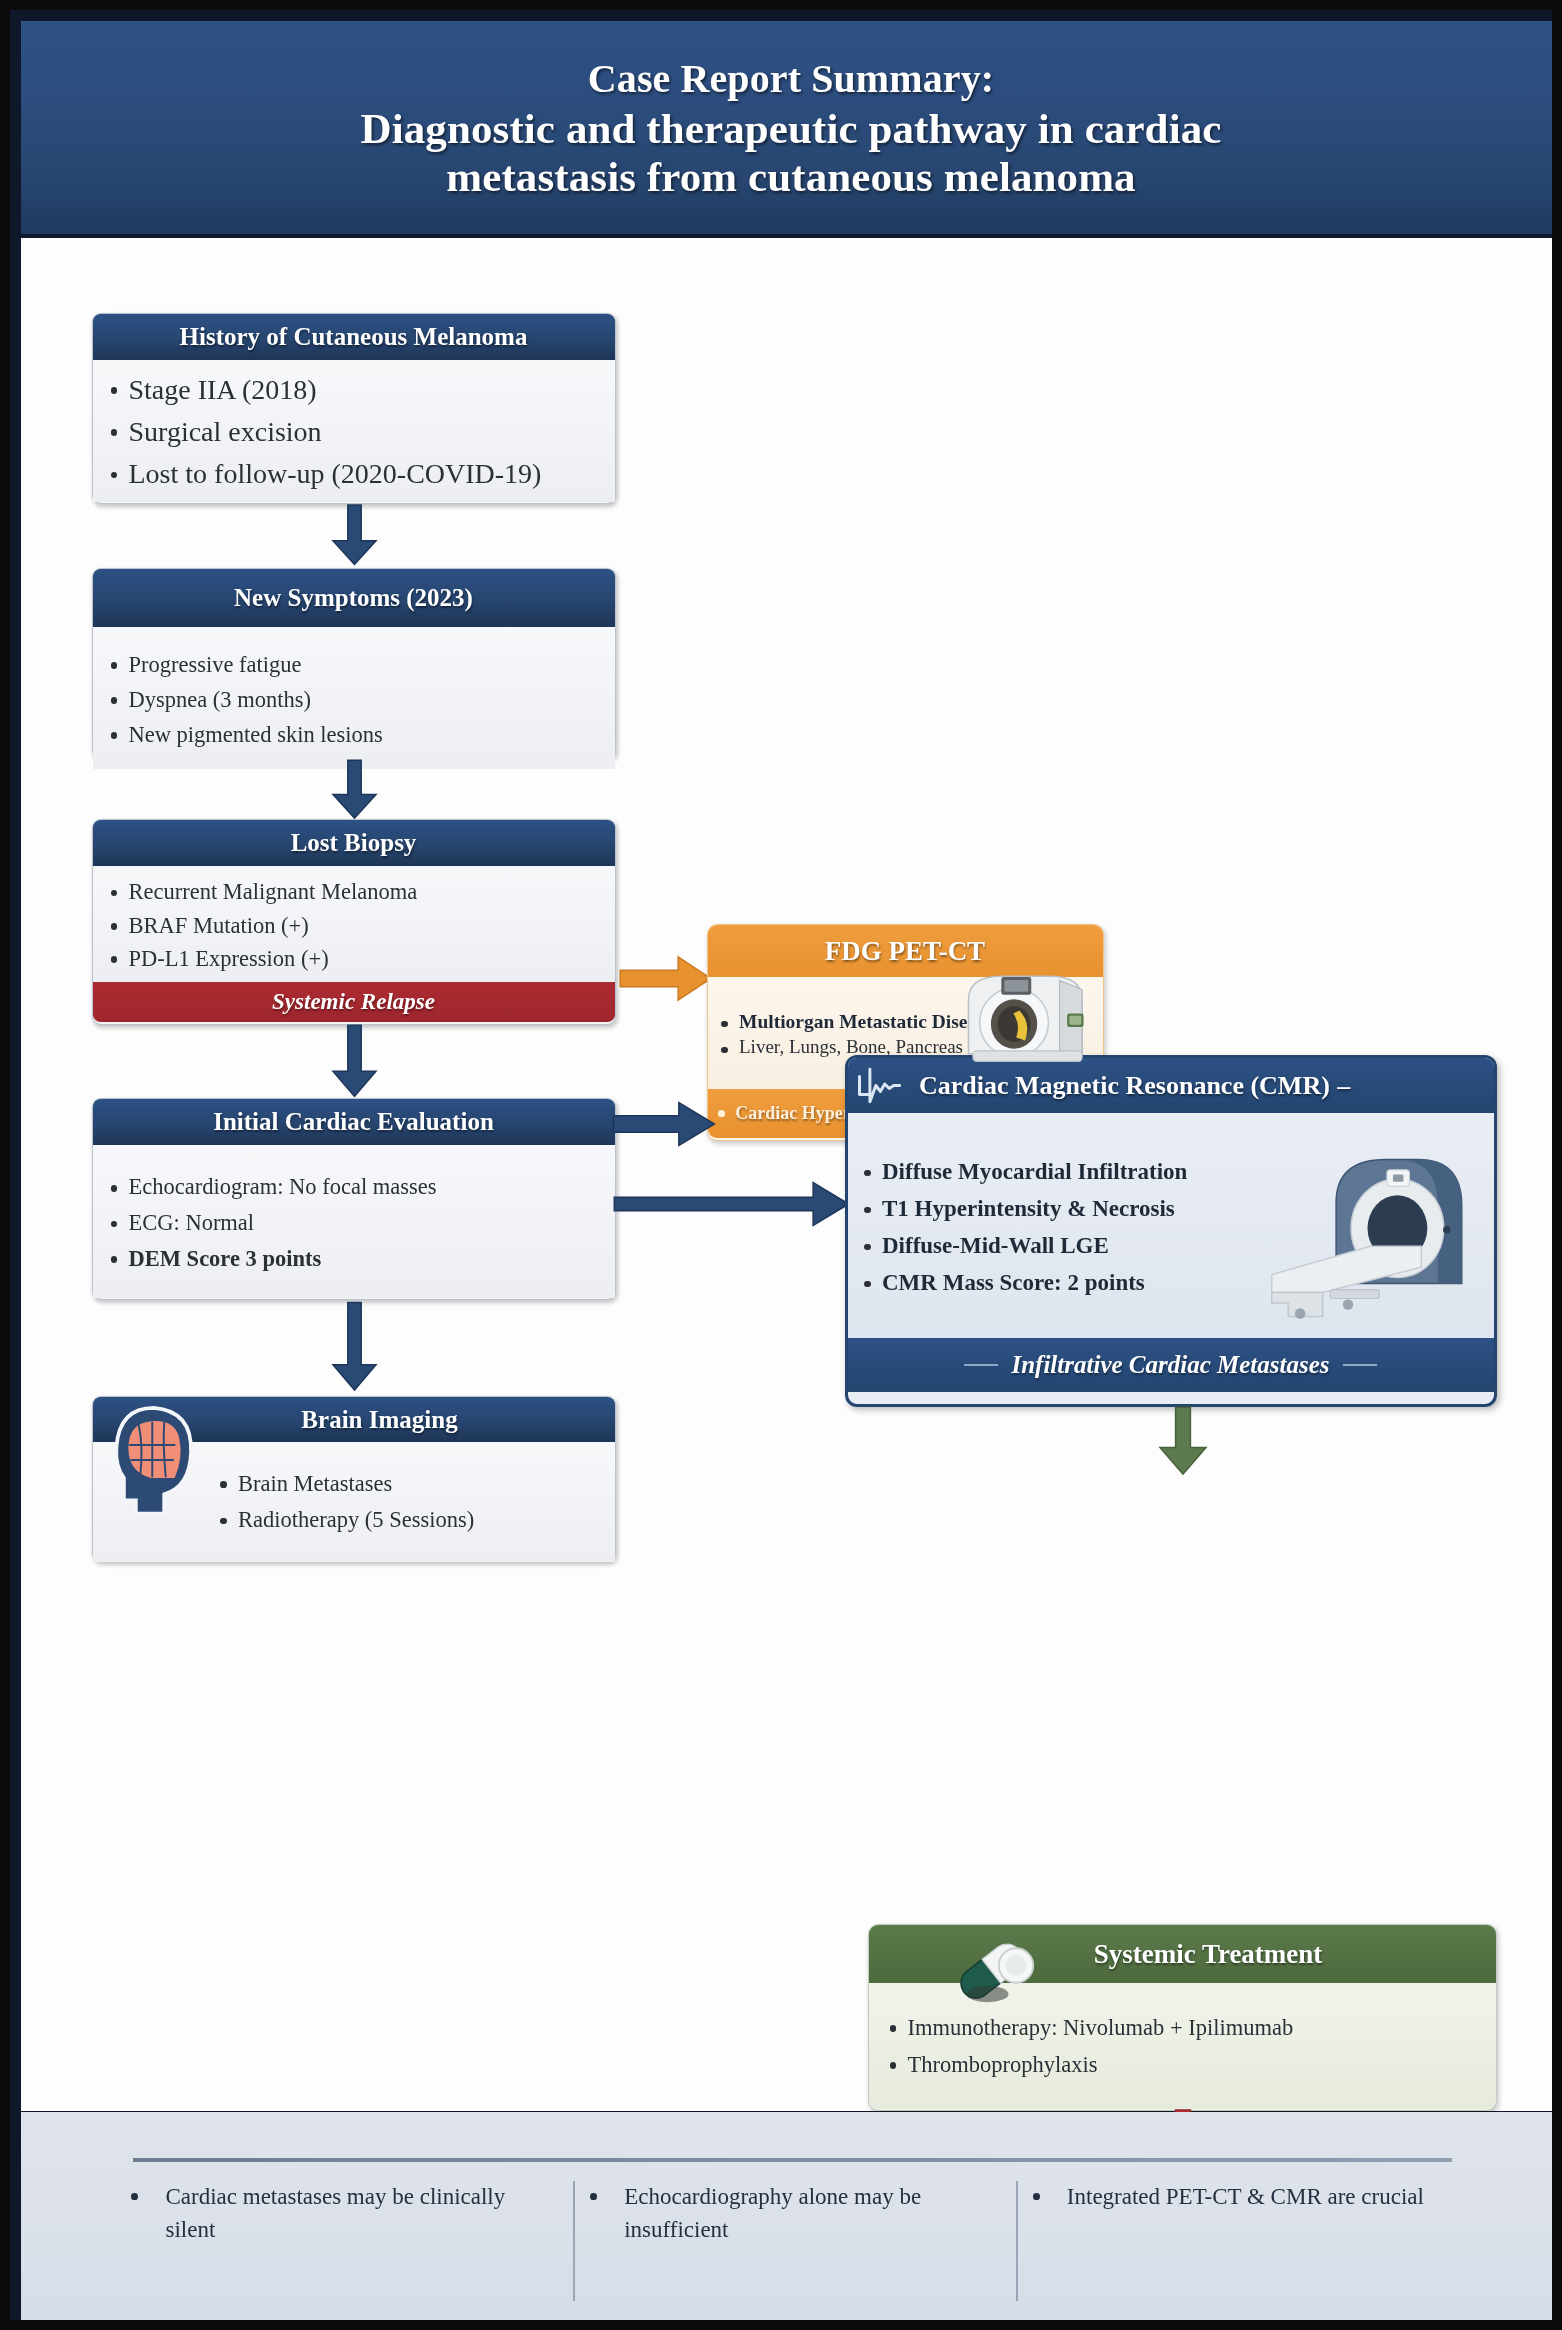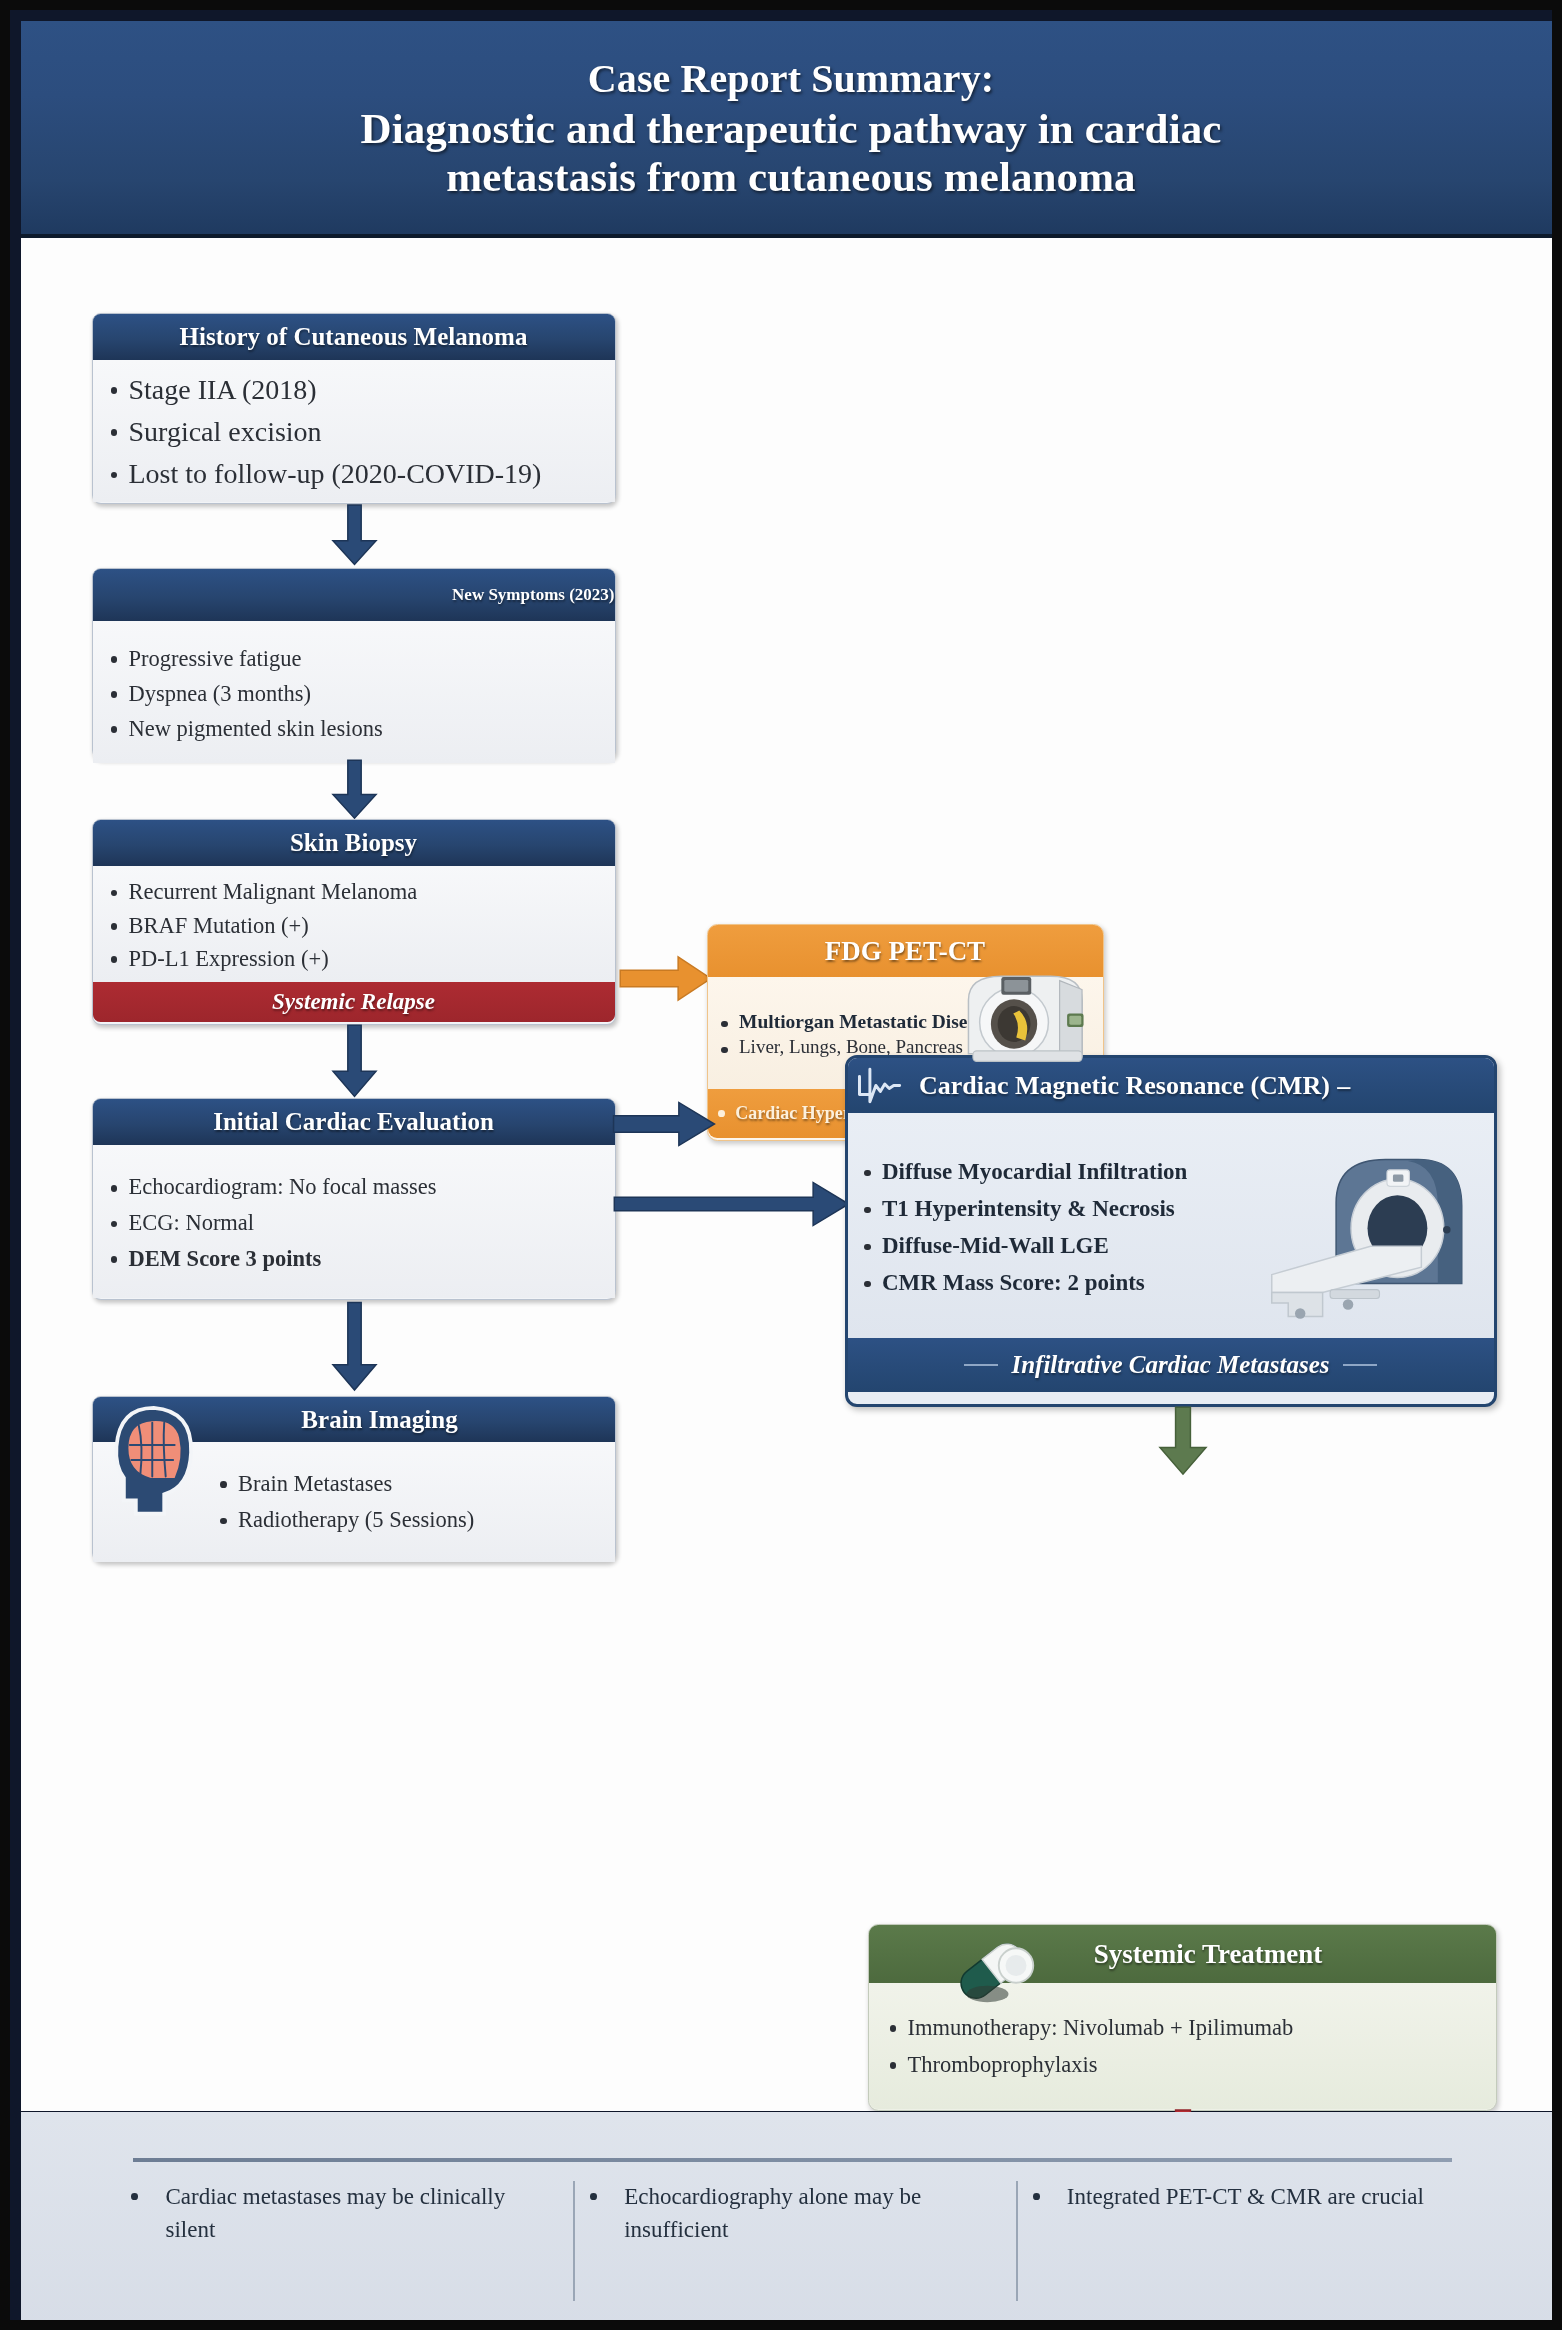--- a/index.html
+++ b/index.html
@@ -82,21 +82,21 @@
   }
   .blue>.body{background:linear-gradient(180deg,#f7f8fa 0%,#eceef2 100%);}
 
   
   #card-history{left:71px;top:75px;width:524px;height:191px;}
   #card-history .hdr{height:46px;font-size:25px;}
   #card-history .body{height:142px;padding:10.5px 0 7.5px 10.5px;}
   #card-history .body li{font-size:28px;margin:5.2px 0;}
 
   #card-symptoms{left:71px;top:330px;width:524px;height:191px;}
-  #card-symptoms .hdr{height:52px;font-size:17px;justify-content:flex-end;}
+  #card-symptoms .hdr{height:58px;font-size:25px;}
   #card-symptoms .body{height:142px;padding:10.5px 0 7.5px 10.5px;}
   #card-symptoms .body li{font-size:22.5px;margin:5.2px 0;}
 
   #card-biopsy{left:71px;top:581px;width:524px;height:206px;}
   #card-biopsy .hdr{height:46px;font-size:25px;}
   #card-biopsy .body{height:116px;padding:7.5px 0 4.5px 10.5px;}
   #card-biopsy .body li{font-size:22.5px;margin:3.7px 0;}
   #card-biopsy .ftr{
     height:40px;font-size:23px;
     background:linear-gradient(180deg,#ad2b32 0%,#9d262c 100%);
@@ -296,21 +296,21 @@
     </div>
 
     <div class="arrow" style="left:309px;top:522px;">
       <svg width="49" height="60" viewBox="0 0 66 80">
         <path d="M24 0 H42 V46 H62 L33 78 L4 46 H24 Z" fill="#2a4a76" stroke="#1d3557" stroke-width="2"></path>
       </svg>
     </div>
 
     <div class="card blue" id="card-biopsy">
       <div class="hdr">
-        <span>Skin Biopsy</span>
+        <span>Lost Biopsy</span>
       </div>
       <div class="body">
         <ul class="bul">
           <li>Recurrent Malignant Melanoma</li>
           <li>BRAF Mutation (+)</li>
           <li>PD-L1 Expression (+)</li>
         </ul>
       </div>
       <div class="ftr">Systemic Relapse</div>
     </div>

